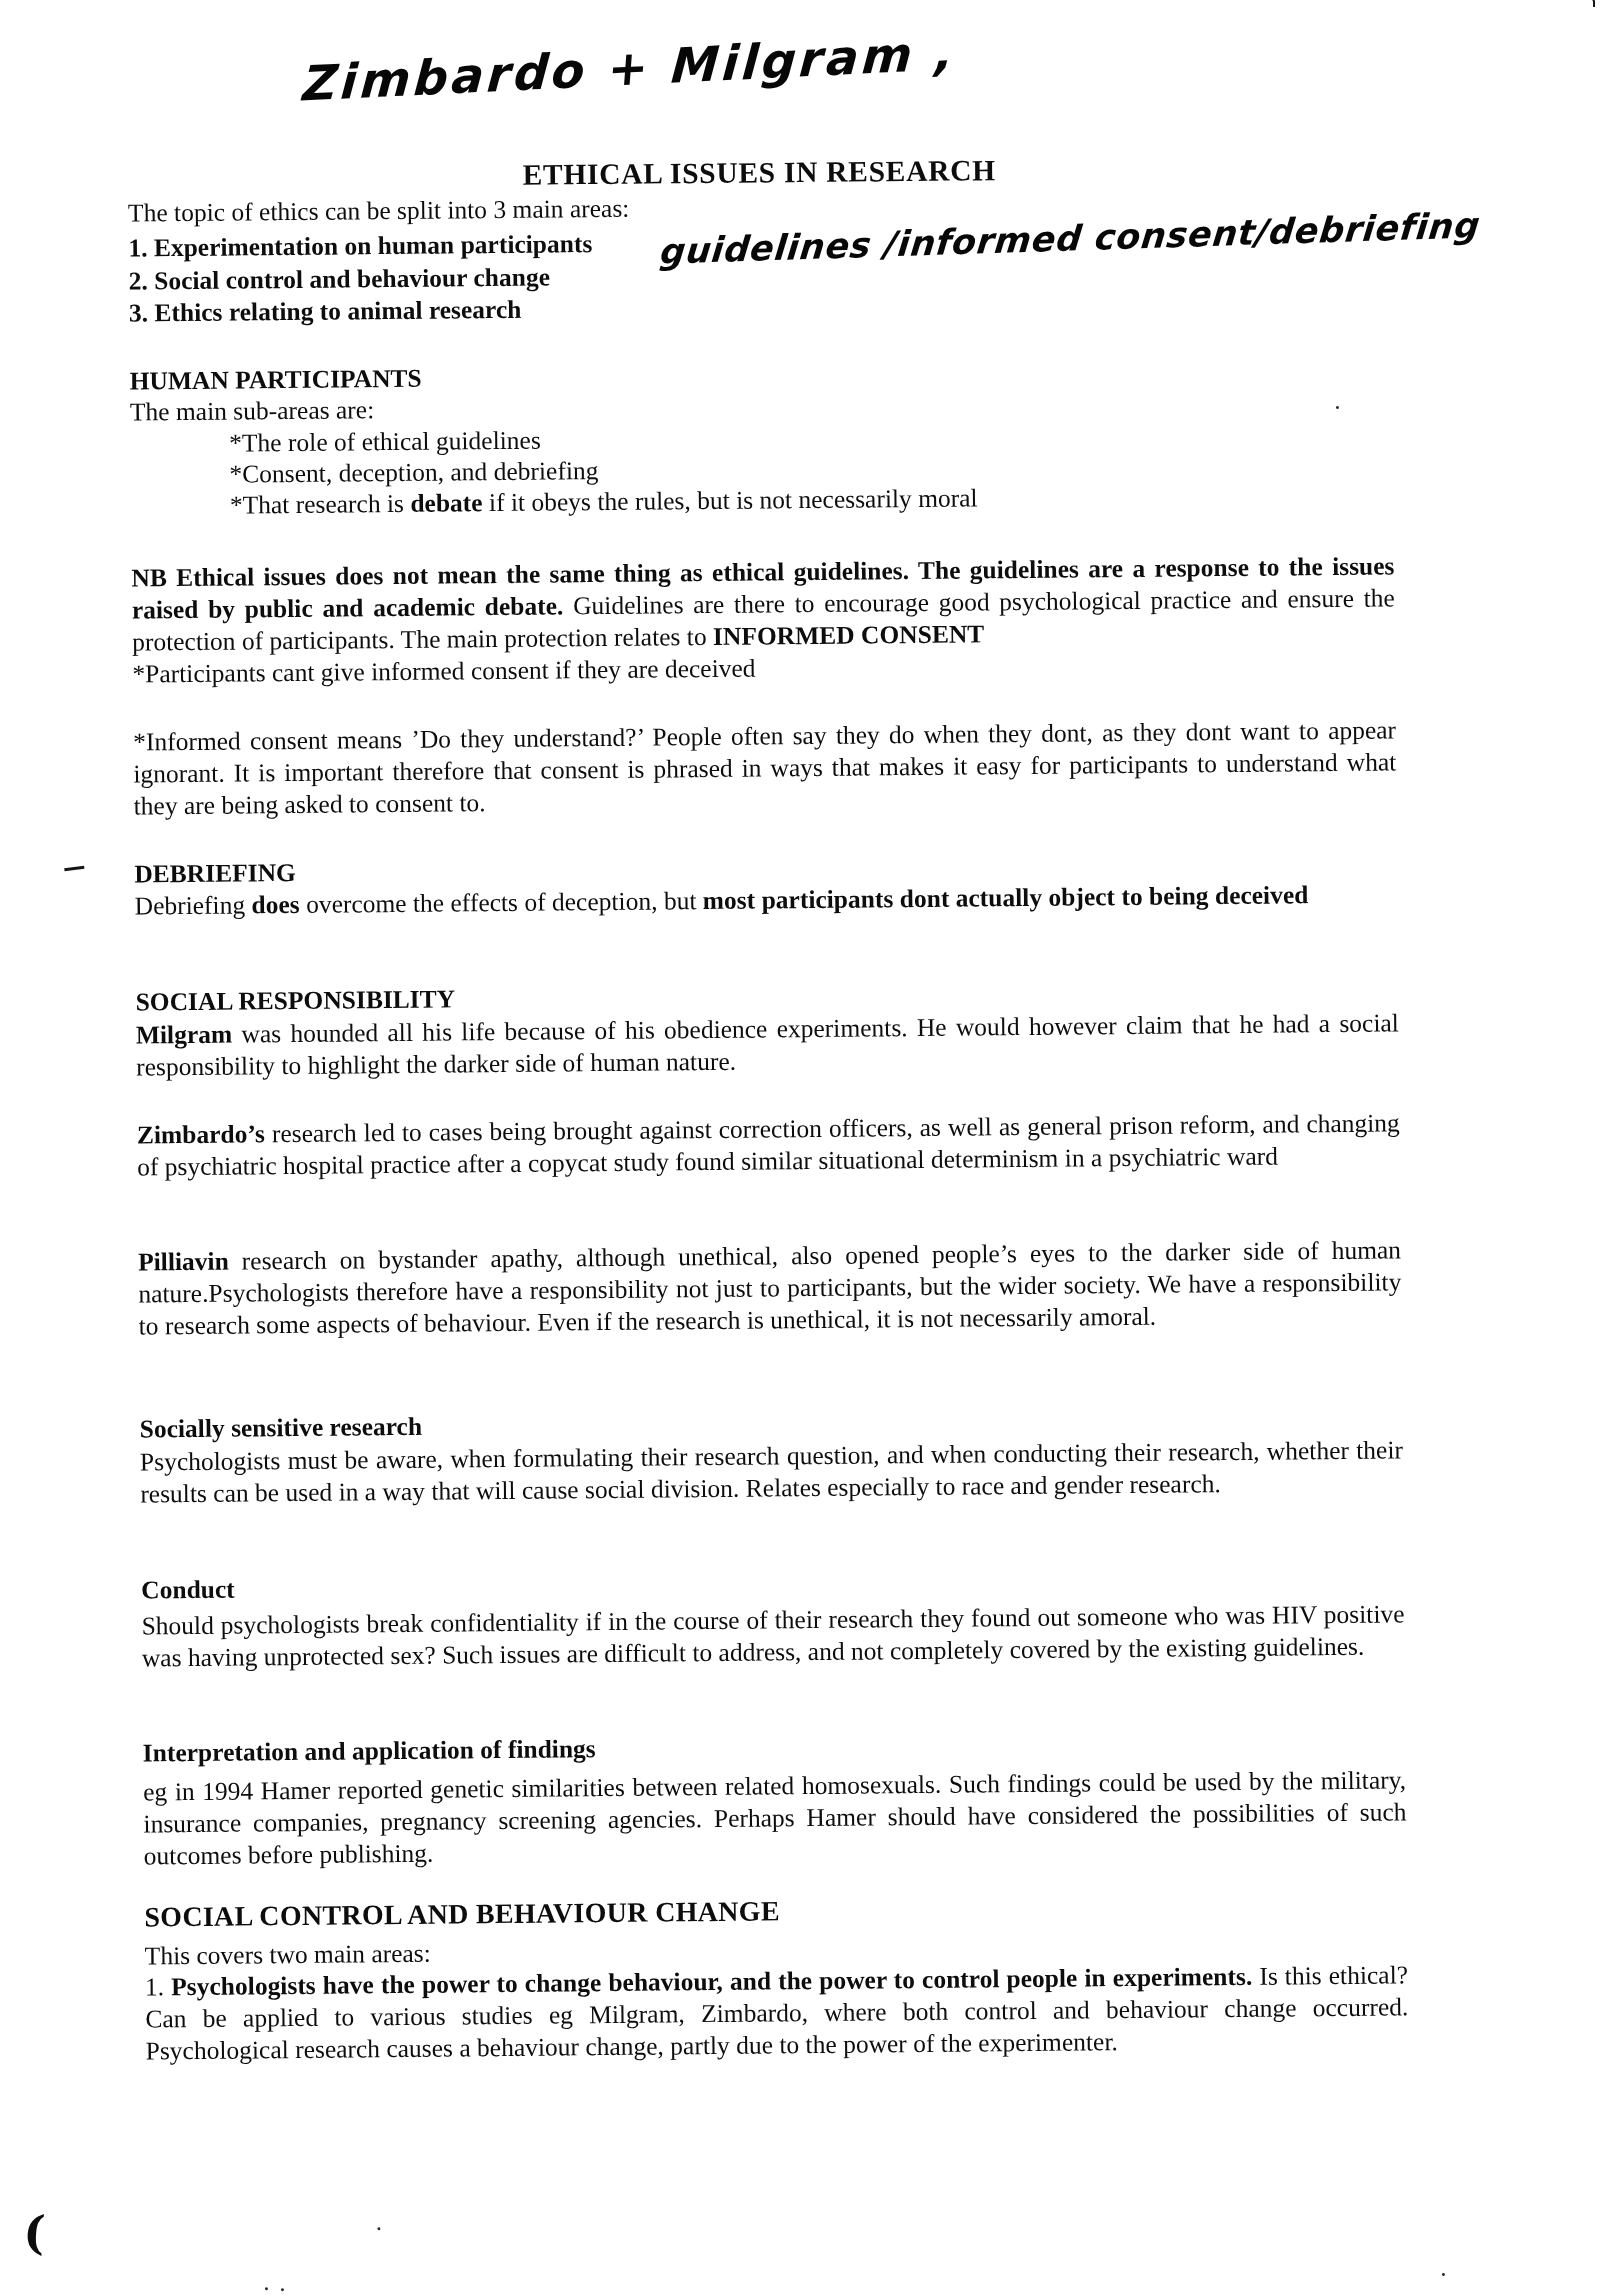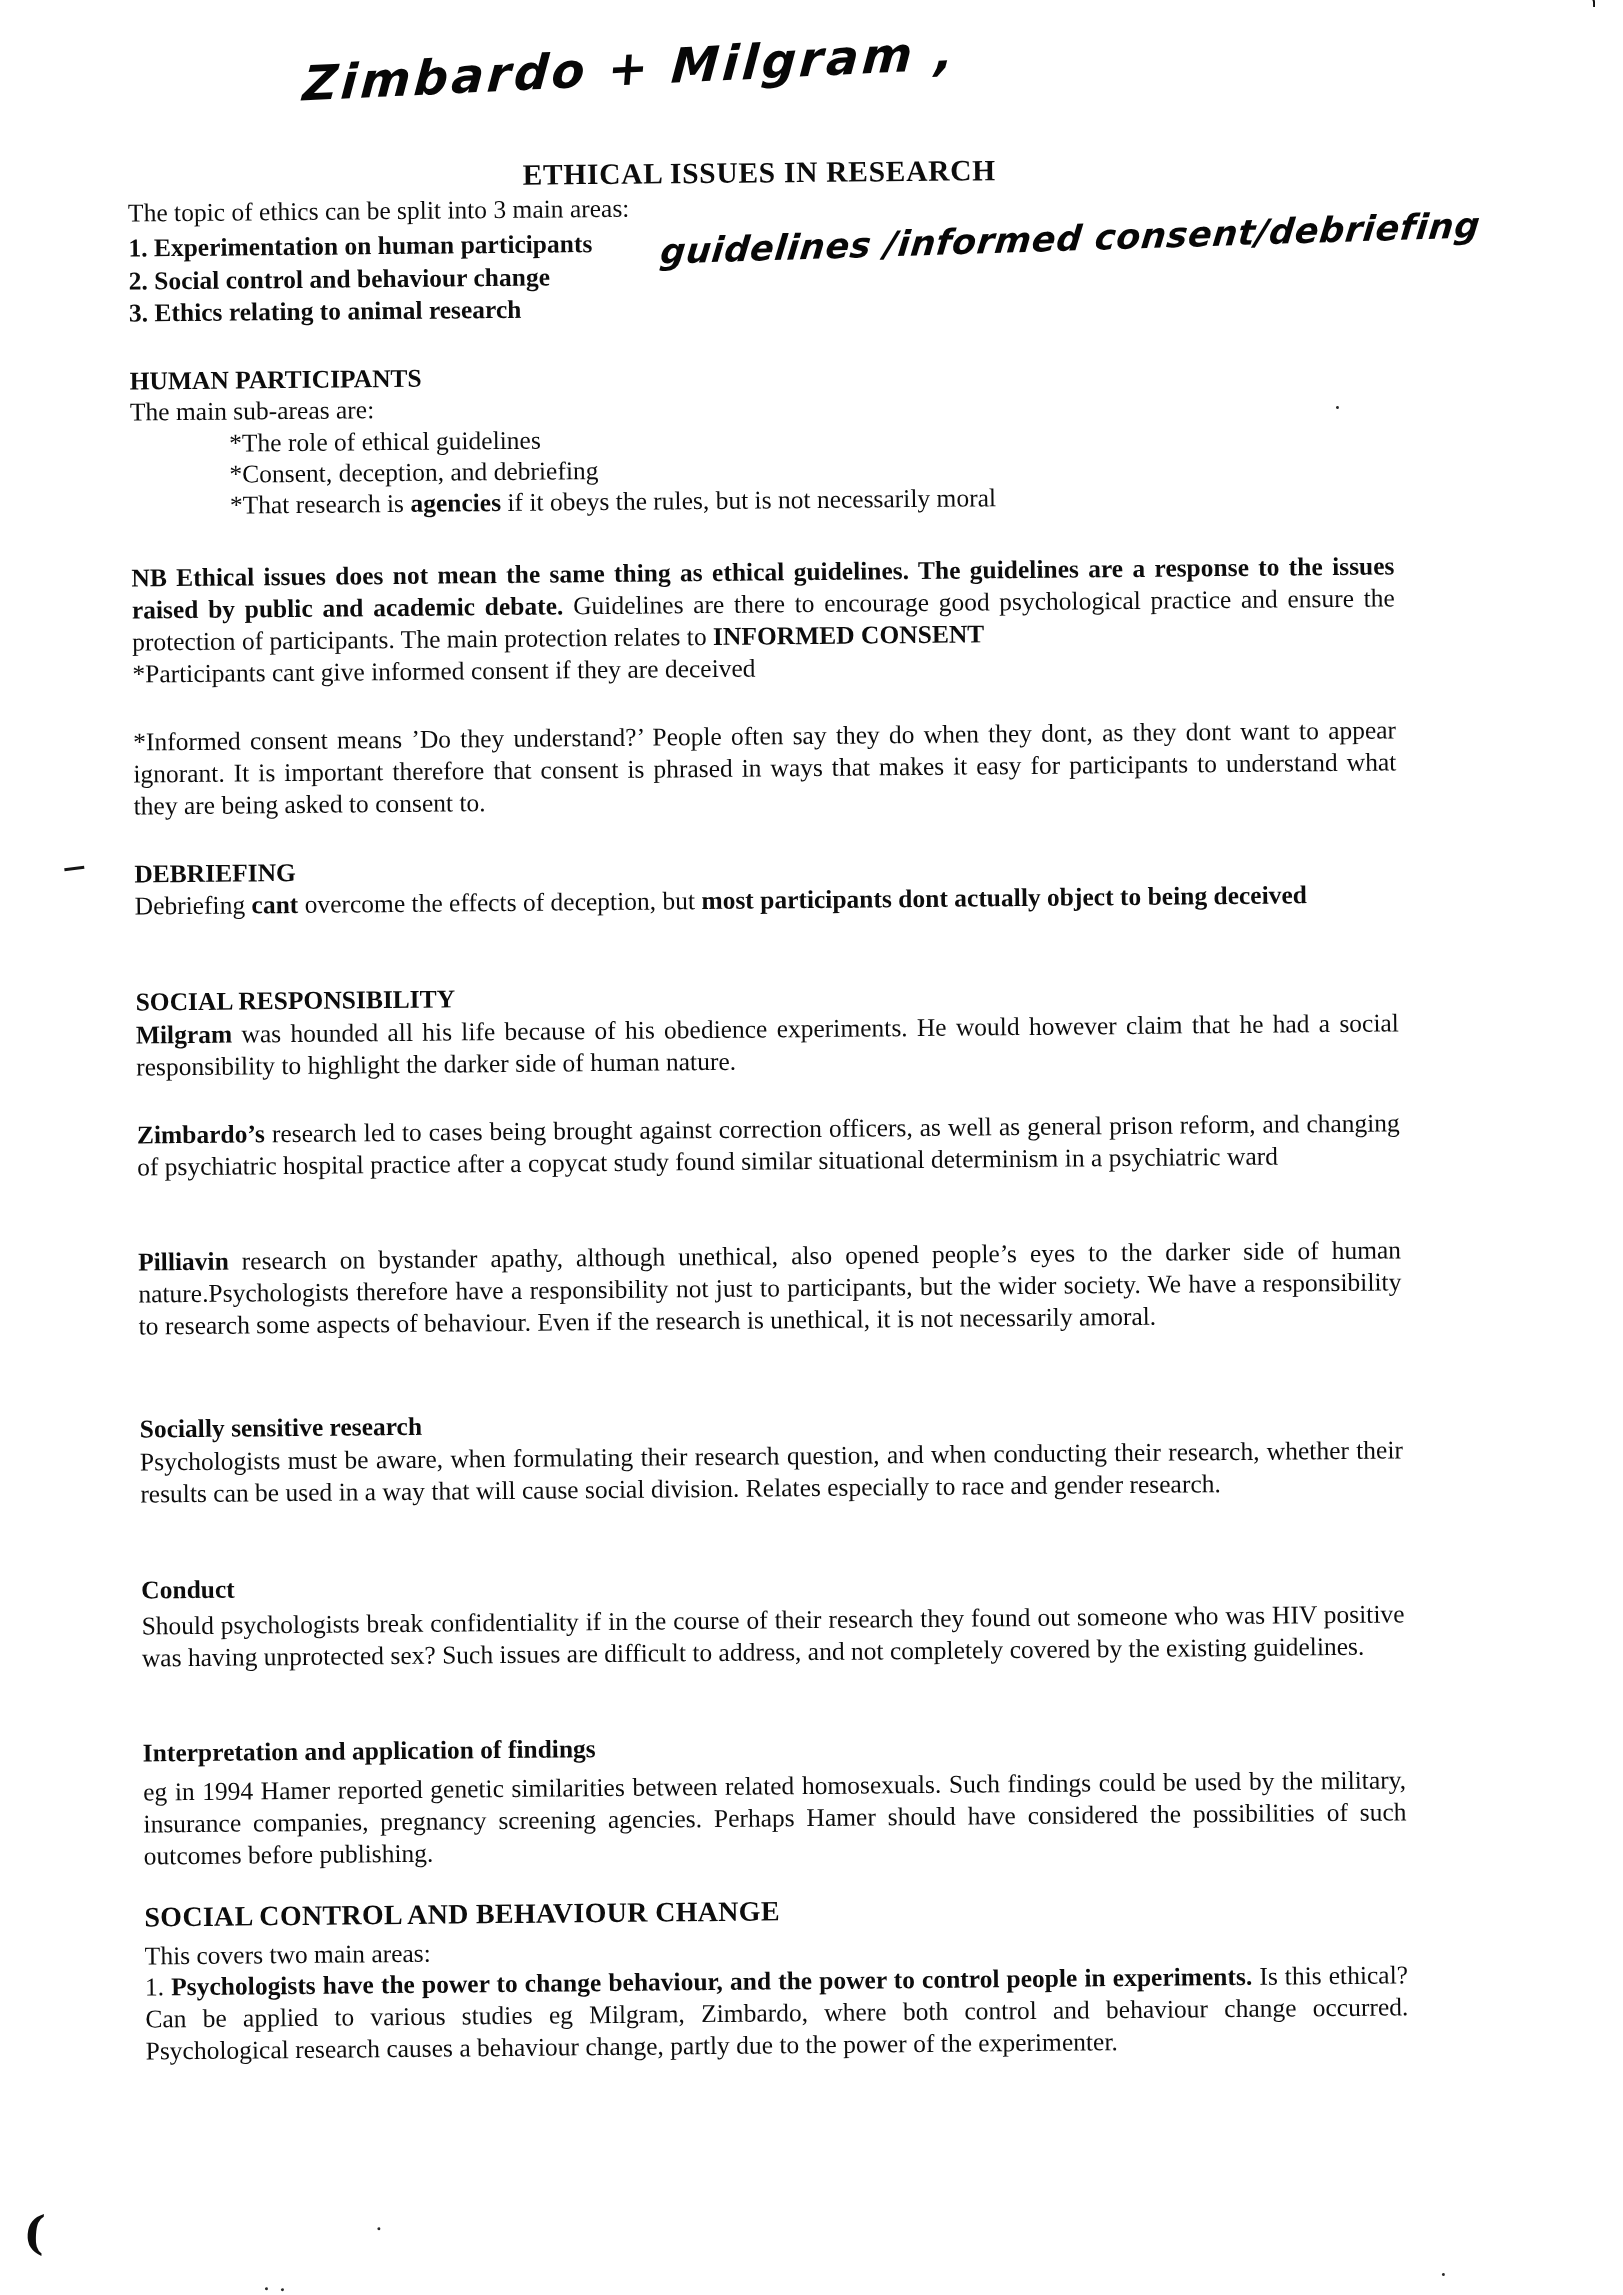--- a/index.html
+++ b/index.html
@@ -97,28 +97,28 @@
 
     <p class="para single h" style="top:226px">1. Experimentation on human participants</p>
     <div class="hand hand-inline">guidelines /informed consent/debriefing</div>
     <p class="para single h" style="top:259px">2. Social control and behaviour change</p>
     <p class="para single h" style="top:291px">3. Ethics relating to animal research</p>
 
     <p class="para single h" style="top:359px">HUMAN PARTICIPANTS</p>
     <p class="para single" style="top:390px">The main sub-areas are:</p>
     <p class="para indent single" style="top:422px">*The role of ethical guidelines</p>
     <p class="para indent single" style="top:453px">*Consent, deception, and debriefing</p>
-    <p class="para indent single" style="top:484px"><span>*That research is </span><b>agencies</b><span> if it obeys the rules, but is not necessarily moral</span></p>
+    <p class="para indent single" style="top:484px"><span>*That research is </span><b>debate</b><span> if it obeys the rules, but is not necessarily moral</span></p>
 
     <p class="para" style="top:556px"><b>NB Ethical issues does not mean the same thing as ethical guidelines. The guidelines are a </b><b class="i">response</b><b> to the issues raised by public and academic debate.</b><span> Guidelines are there to encourage good psychological practice and ensure the protection of participants. The main protection relates to </span><b>INFORMED CONSENT</b><br><span>*Participants cant give informed consent if they are deceived</span></p>
 
     <p class="para" style="top:720px">*Informed consent means ’Do they understand?’ People often say they do when they dont, as they dont want to appear ignorant. It is important therefore that consent is phrased in ways that makes it easy for participants to understand what they are being asked to consent to.</p>
 
     <p class="para single h" style="top:852px">DEBRIEFING</p>
-    <p class="para" style="top:884px"><span>Debriefing </span><b>cant</b><span> overcome the effects of deception, but </span><b>most participants dont actually object to being deceived</b></p>
+    <p class="para" style="top:884px"><span>Debriefing </span><b>does</b><span> overcome the effects of deception, but </span><b>most participants dont actually object to being deceived</b></p>
 
     <p class="para single h" style="top:980px">SOCIAL RESPONSIBILITY</p>
     <p class="para" style="top:1013px"><b>Milgram</b><span> was hounded all his life because of his obedience experiments. He would however claim that he had a social responsibility to highlight the darker side of human nature.</span></p>
 
     <p class="para" style="top:1113px"><b>Zimbardo’s</b><span> research led to cases being brought against correction officers, as well as general prison reform, and changing of psychiatric hospital practice after a copycat study found similar situational determinism in a psychiatric ward</span></p>
 
     <p class="para" style="top:1240px"><b>Pilliavin</b><span> research on bystander apathy, although unethical, also opened people’s eyes to the darker side of human nature.Psychologists therefore have a responsibility not just to participants, but the wider society. We have a responsibility to research some aspects of behaviour. Even if the research is unethical, it is not necessarily amoral.</span></p>
 
     <p class="para single h" style="top:1407px">Socially sensitive research</p>
     <p class="para" style="top:1440px">Psychologists must be aware, when formulating their research question, and when conducting their research, whether their results can be used in a way that will cause social division. Relates especially to race and gender research.</p>

